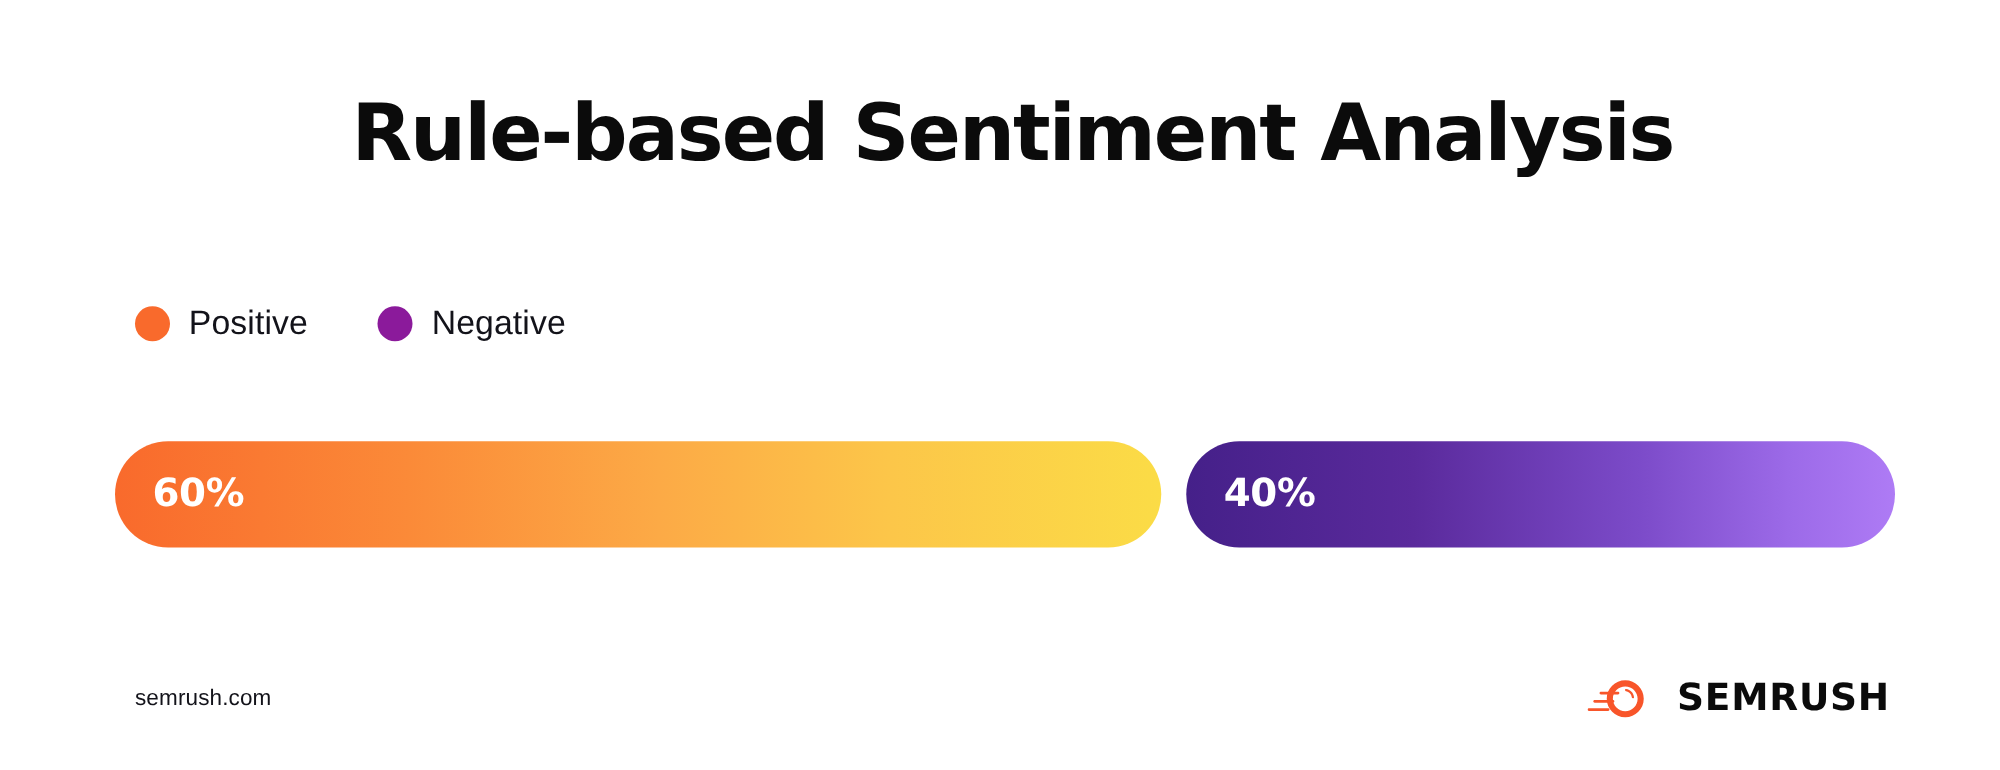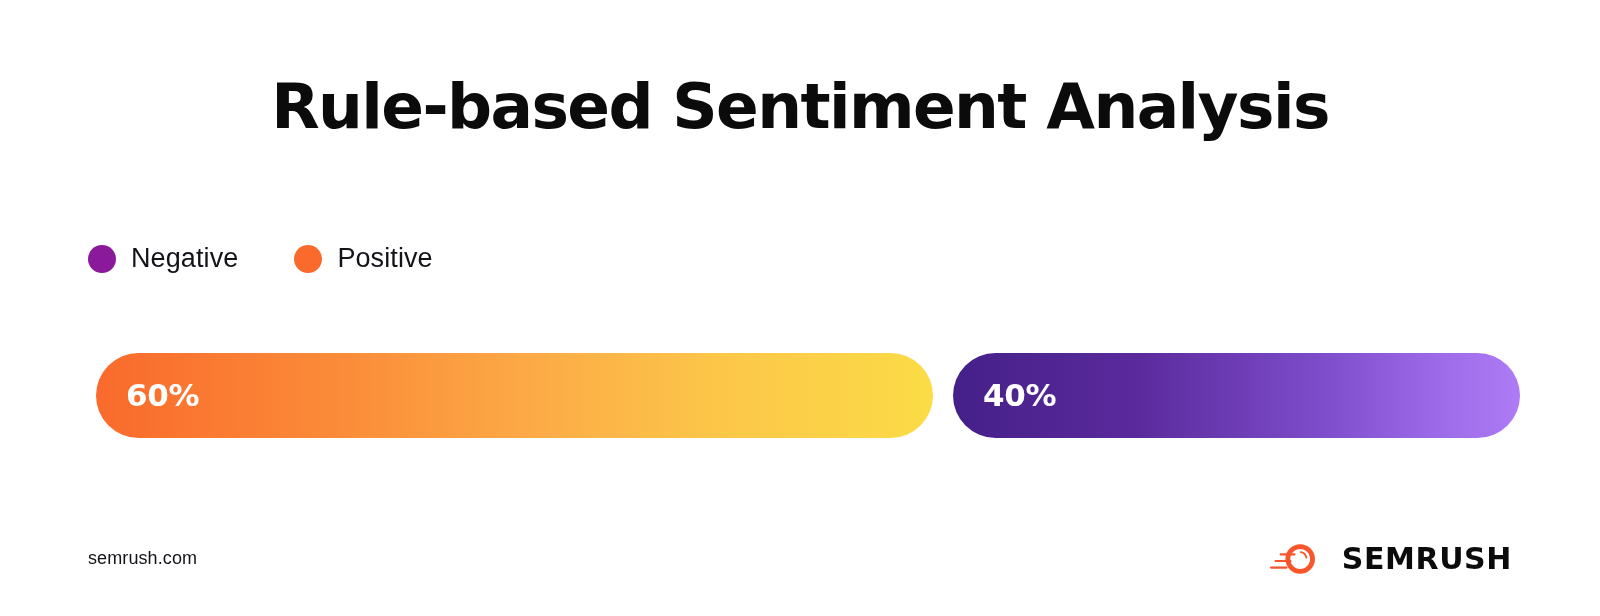--- a/index.html
+++ b/index.html
@@ -13,20 +13,21 @@
     position: relative;
     font-family: "Liberation Sans", sans-serif;
     overflow: hidden;
     -webkit-font-smoothing: antialiased;
   }
 
   .canvas {
     position: absolute;
     inset: 0;
     background: #ffffff;
+    margin-left: 20px;
   }
 
   
   .title {
     position: absolute;
     left: 0;
     right: 0;
     top: 74px;
     text-align: center;
     font-family: "DejaVu Sans", "Liberation Sans", sans-serif;
@@ -63,21 +64,21 @@
     font-size: 27px;
     font-weight: 400;
     color: #13131a;
     letter-spacing: 0.1px;
     white-space: nowrap;
   }
 
   
   .bars {
     position: absolute;
-    left: 96px;
+    left: 72px;
     top: 353px;
     width: 1424px;
     height: 85px;
     display: flex;
     align-items: stretch;
     gap: 20px;
   }
   .bar {
     height: 85px;
     border-radius: 46px;
@@ -142,27 +143,27 @@
 </head>
 <body>
 
 <div class="canvas">
 
   <div class="title">Rule-based Sentiment Analysis</div>
 
   <div class="legend">
 
     <div class="legend-item">
-      <span class="legend-dot" style="background:#8b1a9b;"></span>
-      <span class="legend-label">Negative</span>
+      <span class="legend-dot" style="background:#f96a2c;"></span>
+      <span class="legend-label">Positive</span>
     </div>
 
     <div class="legend-item">
-      <span class="legend-dot" style="background:#f96a2c;"></span>
-      <span class="legend-label">Positive</span>
+      <span class="legend-dot" style="background:#8b1a9b;"></span>
+      <span class="legend-label">Negative</span>
     </div>
 
   </div>
 
   <div class="bars">
 
     <div class="bar bar-positive">
       <span class="bar-value">60%</span>
     </div>
 

